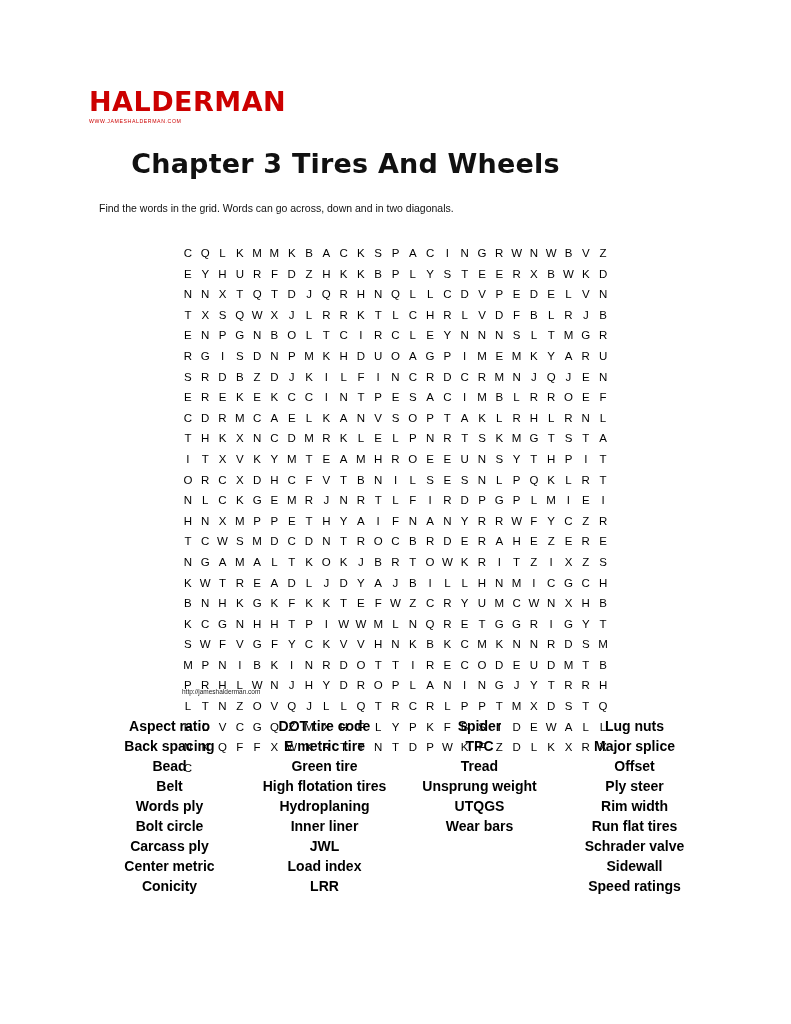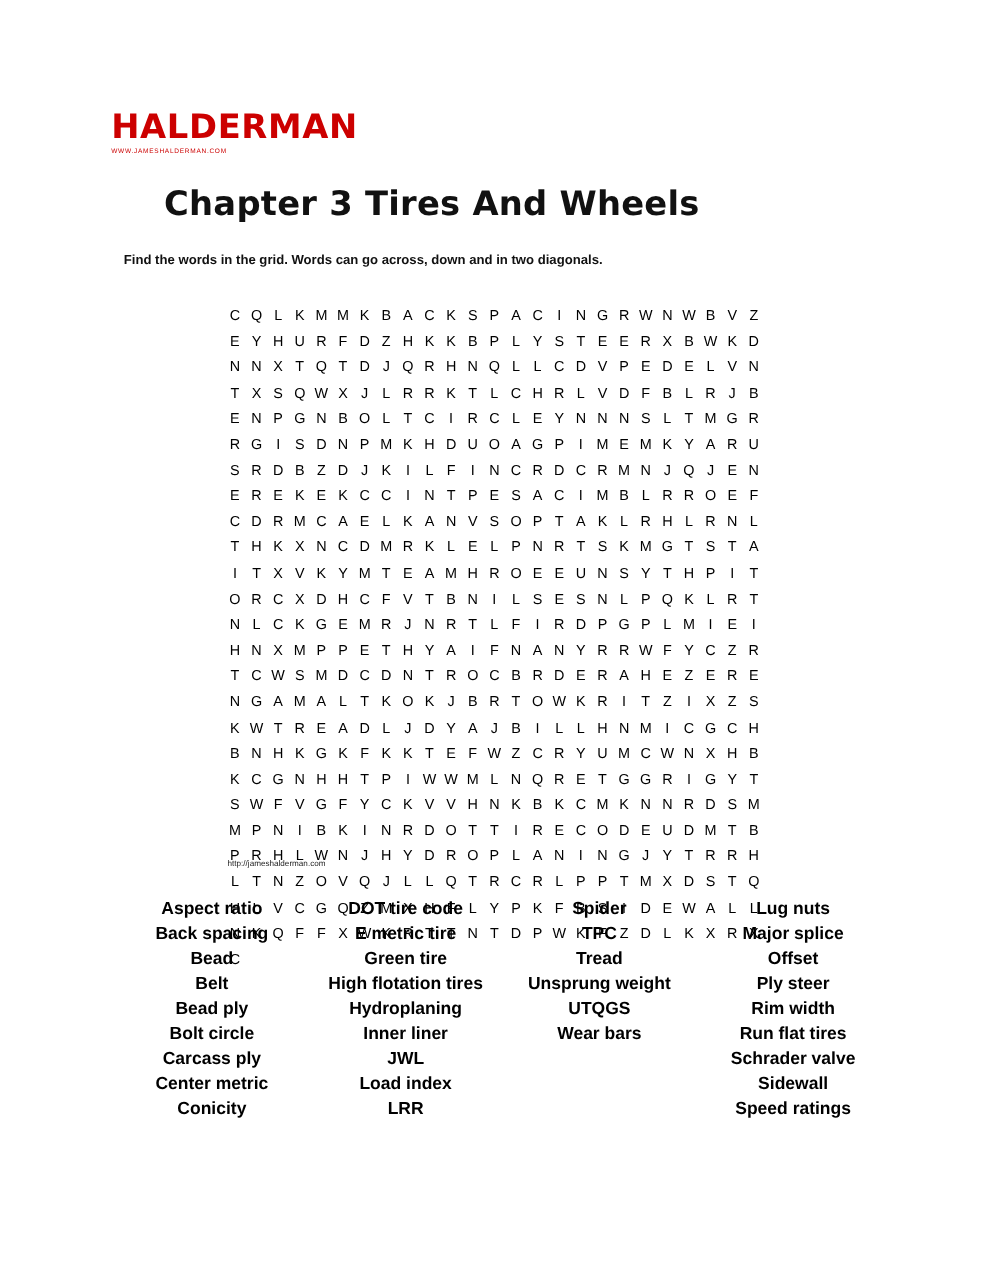--- a/index.html
+++ b/index.html
@@ -59,21 +59,20 @@
     letter-spacing: 0.2px;
   }
 
   
   .instructions {
     position: absolute;
     left: 99px;
     top: 202px;
     font-size: 10.5px;
     color: #111111;
-    font-weight: bold;
   }
 
   
   .grid-wrap {
     position: absolute;
     left: 0;
     top: 243px;
     width: 791px;
     display: flex;
     justify-content: center;
@@ -767,21 +766,21 @@
   </div>
 
   <div class="grid-url">http://jameshalderman.com</div>
 
   <div class="word-columns" id="word-columns">
       <div class="word-col">
         <div class="word-item">Aspect ratio</div>
         <div class="word-item">Back spacing</div>
         <div class="word-item">Bead</div>
         <div class="word-item">Belt</div>
-        <div class="word-item">Bead ply</div>
+        <div class="word-item">Words ply</div>
         <div class="word-item">Bolt circle</div>
         <div class="word-item">Carcass ply</div>
         <div class="word-item">Center metric</div>
         <div class="word-item">Conicity</div>
       </div>
       <div class="word-col">
         <div class="word-item">DOT tire code</div>
         <div class="word-item">E metric tire</div>
         <div class="word-item">Green tire</div>
         <div class="word-item">High flotation tires</div>

